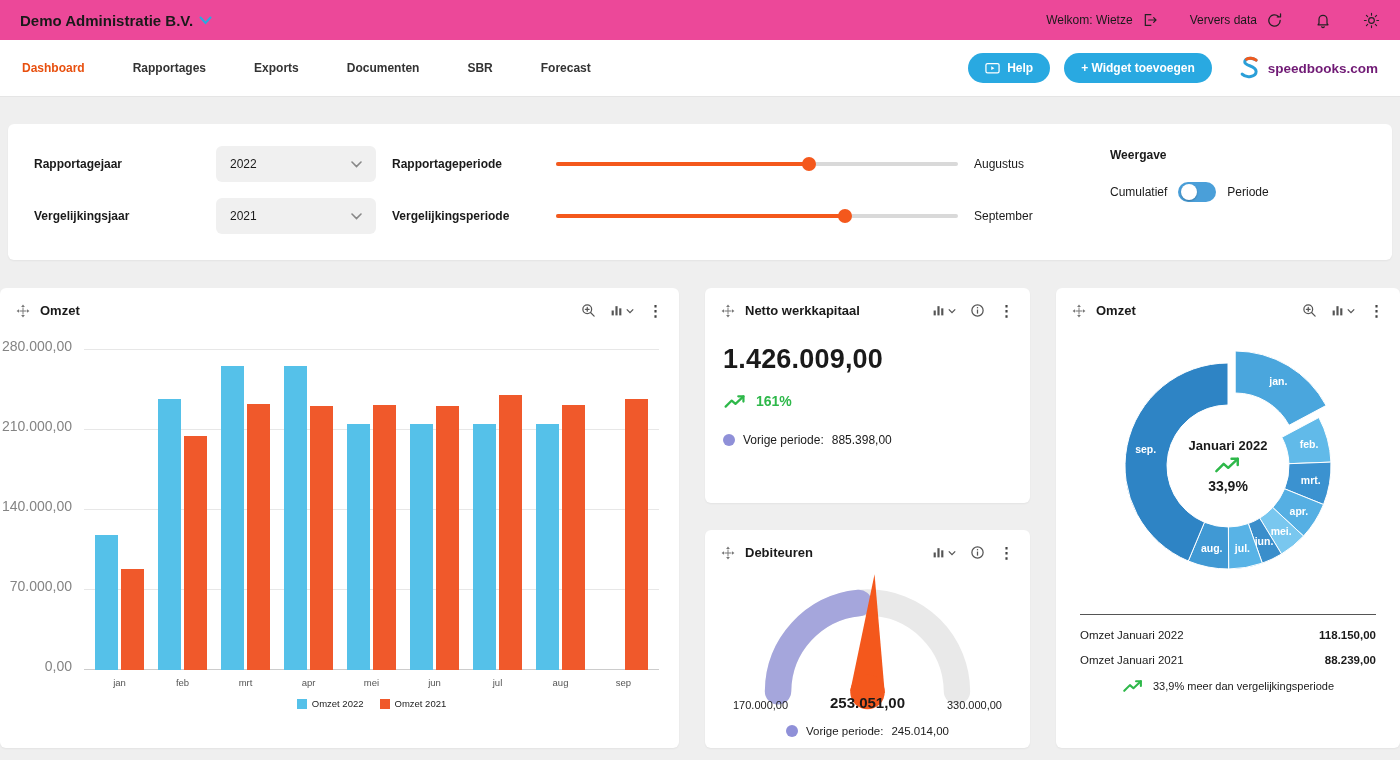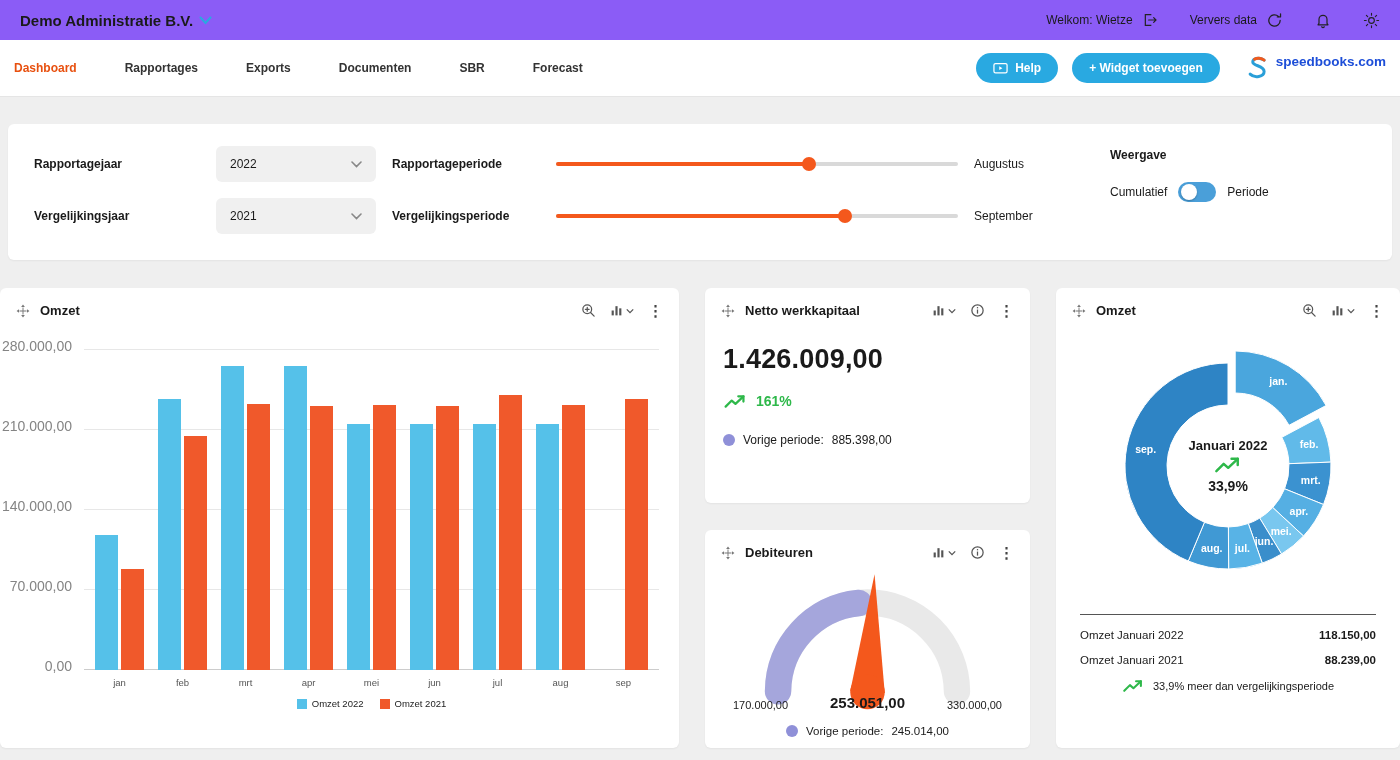--- a/index.html
+++ b/index.html
@@ -4,36 +4,36 @@
 <style>
   * { margin:0; padding:0; box-sizing:border-box; }
   html,body { width:1400px; height:760px; }
   body {
     font-family:"Liberation Sans", sans-serif;
     background:#efefef; color:#1a1a1a; overflow:hidden;
   }
   [data-interactable="true"] { cursor:pointer; }
 
   
-  .topbar { height:40px; background:#8b5cf6; display:flex; align-items:center; padding:4px 20px; gap:6px; }
+  .topbar { height:40px; background:#ec4899; display:flex; align-items:center; padding:4px 20px; gap:6px; }
   .company-name { font-size:15px; font-weight:bold; }
   .topbar-right { margin-left:auto; display:flex; align-items:center; gap:32px; font-size:12px; }
   .topbar-item { display:flex; align-items:center; gap:9px; }
   .icon-wrap { display:inline-flex; align-items:center; }
 
   
-  .navbar { height:56px; background:#fff; display:flex; align-items:center; padding:0 14px; box-shadow:0 1px 0 rgba(0,0,0,.04); }
+  .navbar { height:56px; background:#fff; display:flex; align-items:center; padding:0 22px; box-shadow:0 1px 0 rgba(0,0,0,.04); }
   .nav-items { display:flex; gap:48px; }
   .nav-item { font-size:12px; font-weight:bold; color:#333; }
   .nav-item.active { color:#e8500f; }
   .nav-right { margin-left:auto; display:flex; align-items:center; gap:14px; }
   .pill-btn { display:flex; align-items:center; gap:7px; background:#29a9e1; color:#fff;
     font-size:12px; font-weight:bold; height:30px; padding:0 17px; border-radius:16px; border:none;
     font-family:"Liberation Sans", sans-serif; }
-  .brand { display:flex; align-items:flex-start; gap:4px; font-size:13.5px; font-weight:bold; margin-left:10px; color:#1d4ed8; }
+  .brand { display:flex; align-items:center; gap:4px; font-size:13.5px; font-weight:bold; margin-left:10px; color:#701a75; }
 
   
   .filter-card { margin:28px 8px 0; background:#fff; border-radius:6px; padding:22px 26px 26px;
     display:flex; box-shadow:0 1px 2px rgba(0,0,0,.05); }
   .filter-left { flex:1; display:grid; grid-template-columns:166px 160px 148px minmax(0,1fr) 92px;
     column-gap:16px; row-gap:16px; align-items:center; }
   .filter-label { font-size:12px; font-weight:bold; }
   .select { background:#f0f0f0; border-radius:6px; height:36px; display:flex; align-items:center;
     justify-content:space-between; padding:0 14px; font-size:12px; }
   .slider { position:relative; height:16px; }

